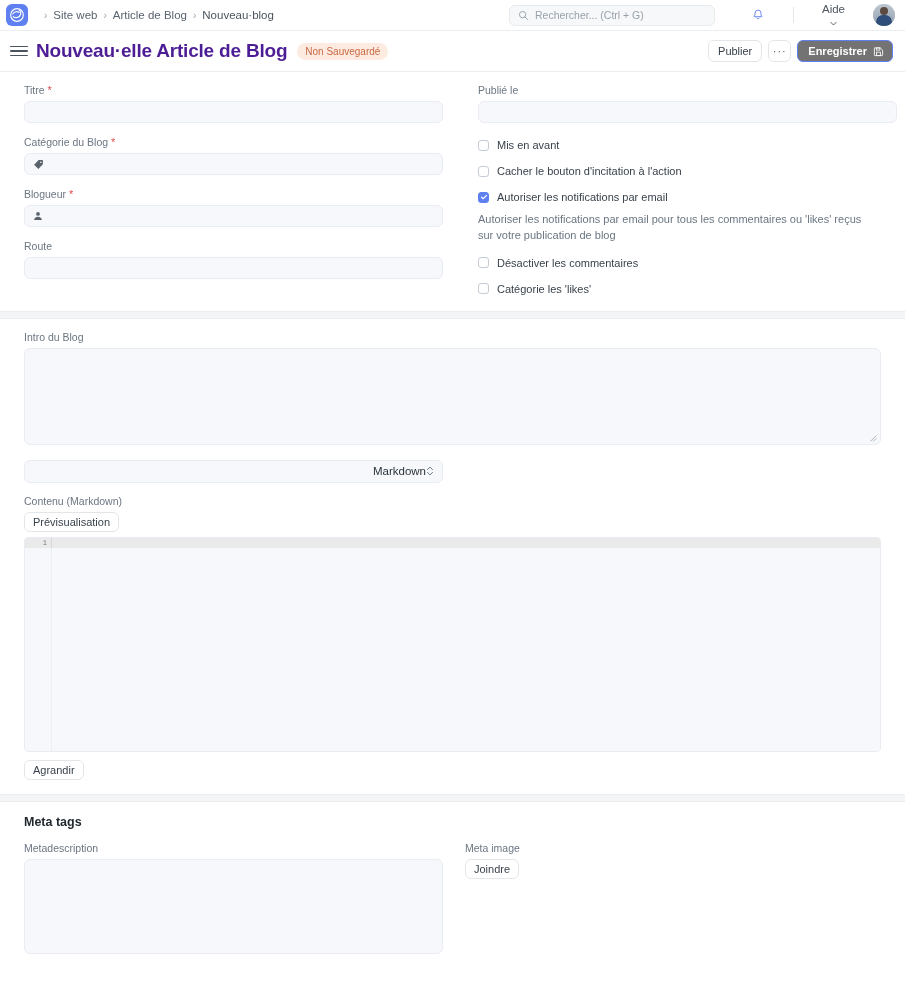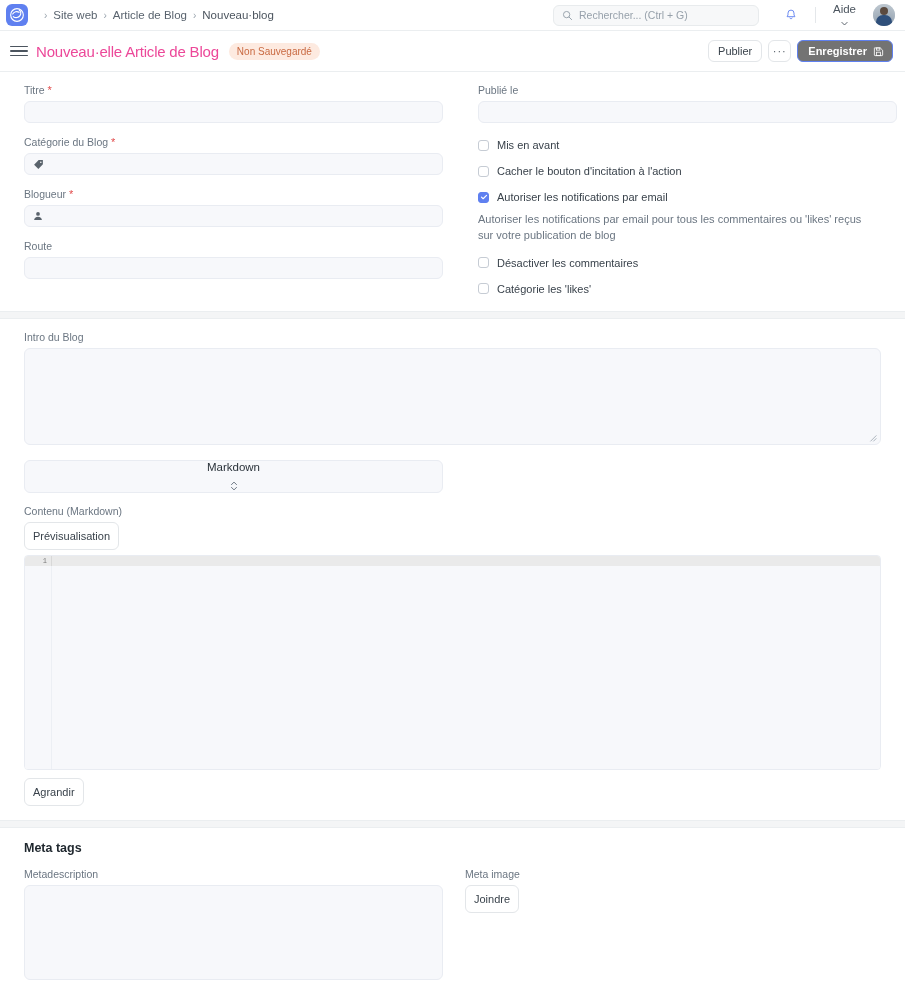--- a/index.html
+++ b/index.html
@@ -28,21 +28,21 @@
   }
   .breadcrumb {
     display: flex; align-items: center;
     margin-left: 16px;
     font-size: 11.5px; color: #6b7682;
     white-space: nowrap;
   }
   .breadcrumb .sep { margin: 0 6px 0 0; color: #9aa4ae; font-size: 10px; }
   .breadcrumb .crumb { color: #59636e; }
   .breadcrumb .crumb.last { color: #4c555f; }
-  .navbar-right { margin-left: auto; display: flex; align-items: center; gap: 5px; text-align: center; }
+  .navbar-right { margin-left: auto; display: flex; align-items: center; gap: 16px; text-align: center; }
   .searchbox {
     width: 206px; height: 21px;
     background: #f7f8f9;
     border: 1px solid #e8ebed;
     border-radius: 6px;
     display: flex; align-items: center;
     padding: 0 8px; gap: 6px;
   }
   .searchbox .ph { font-size: 10.5px; color: #97a1ab; white-space: nowrap; }
   .bell-wrap { margin-left: 20px; display: flex; align-items: center; }
@@ -60,21 +60,21 @@
   
   .pagehead {
     height: 41px; width: 905px;
     background: #ffffff;
     border-bottom: 1px solid #ebeef0;
     display: flex; align-items: center;
     padding: 0 12px 0 10px;
   }
   .hamburger { width: 18px; height: 18px; display: flex; flex-direction: column; justify-content: center; gap: 3px; margin-right: 8px; }
   .hamburger i { display: block; height: 1.4px; background: #4c555f; border-radius: 1px; }
-  .page-title { font-size: 15px; font-weight: normal; color: #ec4899; letter-spacing: -0.2px; }
+  .page-title { font-size: 19px; font-weight: bold; color: #4c1d95; letter-spacing: -0.2px; }
   .badge {
     margin-left: 10px;
     font-size: 10px; color: #c96a42;
     background: #fdeae0;
     border-radius: 9px;
     padding: 3px 8px 3px 8px;
     white-space: nowrap;
   }
   .head-actions { margin-left: auto; display: flex; align-items: center; gap: 6px; }
   .btn {
@@ -100,24 +100,24 @@
   .input {
     width: 100%; height: 22px;
     background: #f7f8fb;
     border: 1px solid #e9ecf2;
     border-radius: 6px;
     display: flex; align-items: center;
     padding: 0 8px; gap: 6px;
     font-size: 11px; color: #2b333b;
   }
   .select {
-    width: 100%; height: 33px;
+    width: 100%; height: 23px;
     background: #f7f8fb; border: 1px solid #e9ecf2; border-radius: 6px;
-    display: flex; align-items: center; justify-content: space-between;
-    padding: 0 8px; font-size: 11.5px; color: #2b333b; flex-direction: column;
+    display: flex; align-items: center; justify-content: flex-end;
+    padding: 0 8px; font-size: 11.5px; color: #2b333b;
   }
 
   .check-row { display: flex; align-items: center; gap: 8px; margin-bottom: 14px; }
   .cbox {
     width: 11px; height: 11px; border-radius: 3px;
     border: 1px solid #c6ccd4; background: #ffffff;
     flex: 0 0 auto; display: flex; align-items: center; justify-content: center;
   }
   .cbox.checked { background: #5f80f0; border-color: #5f80f0; }
   .check-label { font-size: 11px; color: #39424b; }
@@ -126,21 +126,21 @@
   .textarea {
     width: 100%; height: 97px;
     background: #f7f8fb; border: 1px solid #e9ecf2; border-radius: 6px;
     position: relative;
   }
   .resize-grip { position: absolute; right: 3px; bottom: 2px; width: 9px; height: 9px; }
   .hint { font-size: 10.5px; color: #6b7682; margin-top: 7px; }
 
   .mini-btn {
     display: inline-flex; align-items: center; justify-content: center;
-    height: 28px; padding: 0 8px;
+    height: 20px; padding: 0 8px;
     background: #ffffff; border: 1px solid #e3e6e9; border-radius: 6px;
     font-size: 11px; color: #39424b;
   }
 
   .editor { width: 100%; border: 1px solid #e9ecf2; border-radius: 4px; overflow: hidden; margin-top: 5px; }
   .editor-gutterline { height: 10px; background: #eaeaea; display: flex; align-items: center; }
   .editor-gutterline .ln { width: 26px; text-align: right; font-family: "Liberation Mono", monospace; font-size: 7px; color: #7a7a7a; padding-right: 4px; }
   .editor-gutterline .divider { width: 1px; height: 10px; background: #d8d8d8; }
   .editor-body { height: 203px; background: #f7f8fb; display: flex; }
   .editor-body .gutter { width: 27px; background: #f7f8fb; border-right: 1px solid #eceff4; }

